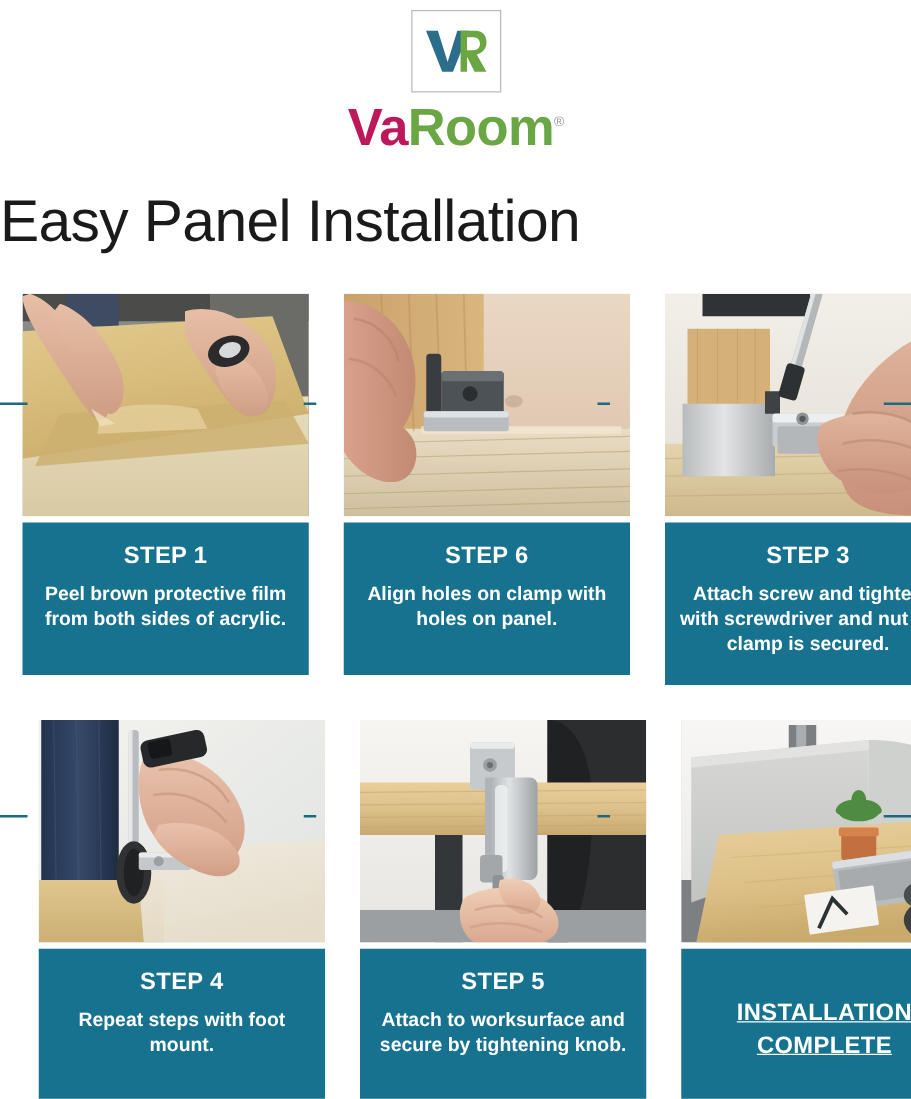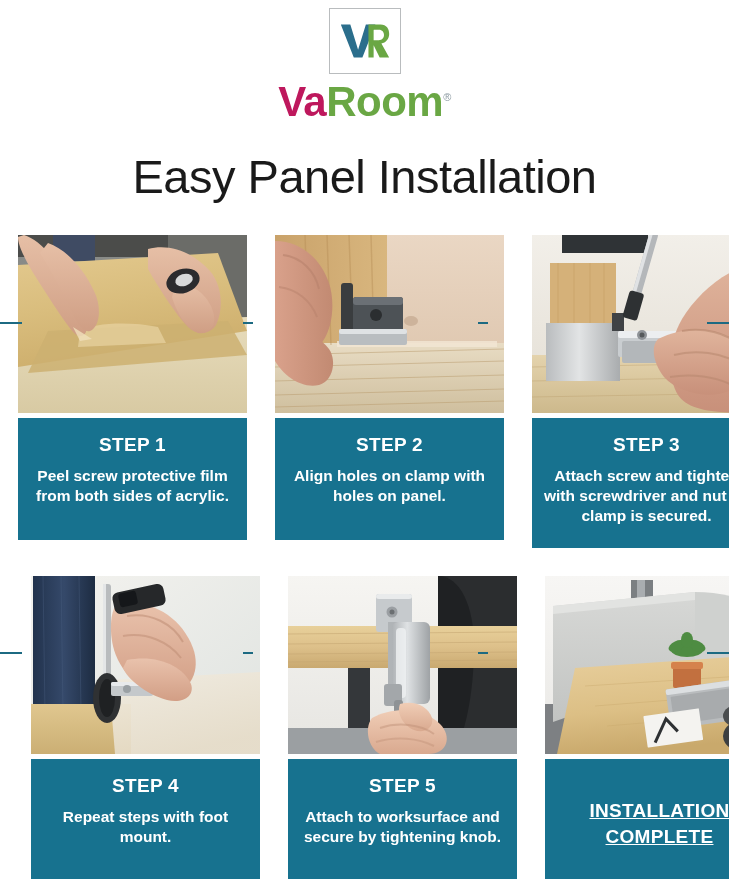--- a/index.html
+++ b/index.html
@@ -48,21 +48,21 @@
   .logo-word .room { color: #6aa744; }
   .logo-word .reg {
     font-size: 11px;
     vertical-align: super;
     color: #8c9aa2;
     font-weight: 400;
   }
 
   
   .page-title {
-    text-align: center;
+    text-align: left;
     font-size: 47px;
     font-weight: 400;
     color: #1a1a1a;
     letter-spacing: -0.5px;
     margin-top: 28px;
     margin-bottom: 0;
     line-height: 1.1;
   }
 
   
@@ -199,21 +199,21 @@
           <path d="M130 14 C152 8 176 18 192 36 C204 50 206 74 198 90 C192 100 178 100 170 92 C158 80 140 52 130 34 Z"></path>
           <path d="M158 48 C176 48 192 62 196 80 C198 92 190 100 180 98 C168 94 158 76 154 62 Z"></path>
         </g>
         <ellipse cx="165" cy="46" rx="17" ry="12" fill="#2b2b2e" transform="rotate(-18 165 46)"></ellipse>
         <ellipse cx="166" cy="45" rx="9" ry="6" fill="#d8d9da" transform="rotate(-18 166 45)"></ellipse>
         <path d="M55 92 L62 106 L74 104 Z" fill="#f0e0bc" opacity="0.8"></path>
       </svg>
     </div>
     <div class="card">
       <div class="card-step">STEP 1</div>
-      <div class="card-desc">Peel screw protective film from both sides of acrylic.</div>
+      <div class="card-desc">Peel brown protective film from both sides of acrylic.</div>
     </div>
   </div>
 
   <div class="cell">
     <div class="photo">
       <svg viewBox="0 0 229 178" preserveAspectRatio="none" aria-hidden="true">
         <defs>
           <linearGradient id="p2wood" x1="0" y1="0" x2="1" y2="0">
             <stop offset="0" stop-color="#c9a26a"></stop>
               <stop offset="0.5" stop-color="#d9b77f"></stop>
@@ -258,21 +258,21 @@
         <ellipse cx="136" cy="86" rx="7" ry="5" fill="#cdb39b"></ellipse>
         <g fill="url(#p2skin2)">
           <path d="M0 6 C26 6 46 24 54 48 C60 66 58 92 48 106 C40 118 20 120 0 116 Z"></path>
           <path d="M0 96 C24 92 44 100 54 114 C62 126 58 146 44 150 C26 154 8 140 0 126 Z"></path>
         </g>
         <path d="M8 20 C26 22 40 36 44 54" stroke="#b8826c" stroke-width="2" fill="none" opacity="0.6"></path>
         <path d="M4 52 C22 54 36 66 42 82" stroke="#b8826c" stroke-width="2" fill="none" opacity="0.5"></path>
       </svg>
     </div>
     <div class="card">
-      <div class="card-step">STEP 2</div>
+      <div class="card-step">STEP 6</div>
       <div class="card-desc">Align holes on clamp with holes on panel.</div>
     </div>
   </div>
 
   <div class="cell">
     <div class="photo">
       <svg viewBox="0 0 229 178" preserveAspectRatio="none" aria-hidden="true">
         <defs>
           <linearGradient id="p3wall" x1="0" y1="0" x2="0" y2="1">
             <stop offset="0" stop-color="#f2efe9"></stop>

